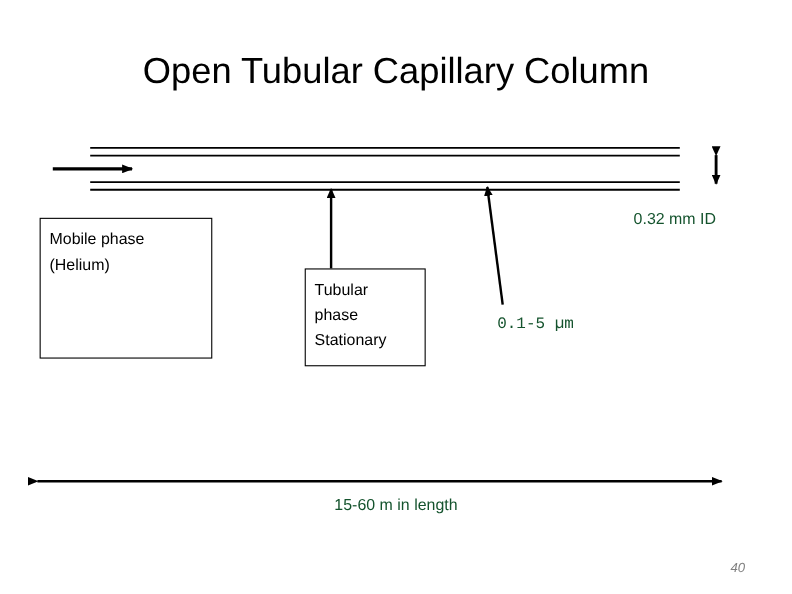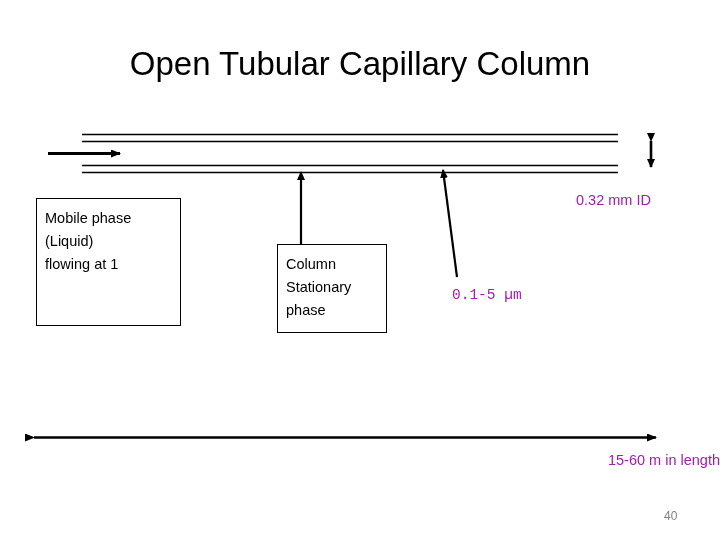--- a/index.html
+++ b/index.html
@@ -49,58 +49,59 @@
     background: transparent;
     box-sizing: border-box;
     font-size: 14.5px;
     line-height: 23px;
     color: #000000;
     padding: 8px 0 0 8px;
   }
   #mobile-phase-box {
     left: 36px;
     top: 198px;
-    width: 145px;
+    width: 157px;
     height: 128px;
   }
   #stationary-phase-box {
     left: 277px;
     top: 244px;
     width: 110px;
     height: 89px;
   }
   .free-label {
     position: absolute;
     font-size: 14.5px;
     line-height: 18px;
-    color: #a21caf;
+    color: #14532d;
     white-space: nowrap;
   }
   #id-label {
     left: 576px;
     top: 191px;
   }
   #film-label {
     left: 452px;
     top: 286px;
     font-family: Liberation Mono, monospace;
   }
   #length-label {
     left: 0;
     top: 451px;
     width: 720px;
-    text-align: right;
+    text-align: center;
     font-size: 14.5px;
   }
   #page-number {
     position: absolute;
     left: 664px;
     top: 509px;
     font-size: 12px;
     color: #808080;
+    font-style: italic;
   }
 </style>
 </head>
 <body>
 
 <div id="slide">
 
   <div id="slide-title">Open Tubular Capillary Column</div>
 
   <svg id="diagram" viewBox="0 0 720 540">
@@ -132,28 +133,27 @@
 
     <line x1="301" y1="244" x2="301" y2="172" stroke="#000000" stroke-width="2.2" marker-end="url(#arrowUp)"></line>
 
     <line x1="457" y1="277" x2="443" y2="170" stroke="#000000" stroke-width="2.2" marker-end="url(#arrowUp)"></line>
 
     <line x1="34" y1="437.5" x2="656" y2="437.5" stroke="#000000" stroke-width="2.4" marker-start="url(#arrowLeft)" marker-end="url(#arrowRight)"></line>
   </svg>
 
   <div class="callout-box" id="mobile-phase-box">
     <div>Mobile phase</div>
-    <div>(Liquid)</div>
-    <div>flowing at 1</div>
+    <div>(Helium)</div>
   </div>
 
   <div class="callout-box" id="stationary-phase-box">
-    <div>Column</div>
+    <div>Tubular</div>
+    <div>phase</div>
     <div>Stationary</div>
-    <div>phase</div>
   </div>
 
   <div class="free-label" id="id-label">0.32 mm ID</div>
 
   <div class="free-label" id="film-label">0.1-5 µm</div>
 
   <div class="free-label" id="length-label">15-60 m in length</div>
 
   <div id="page-number">40</div>
 

